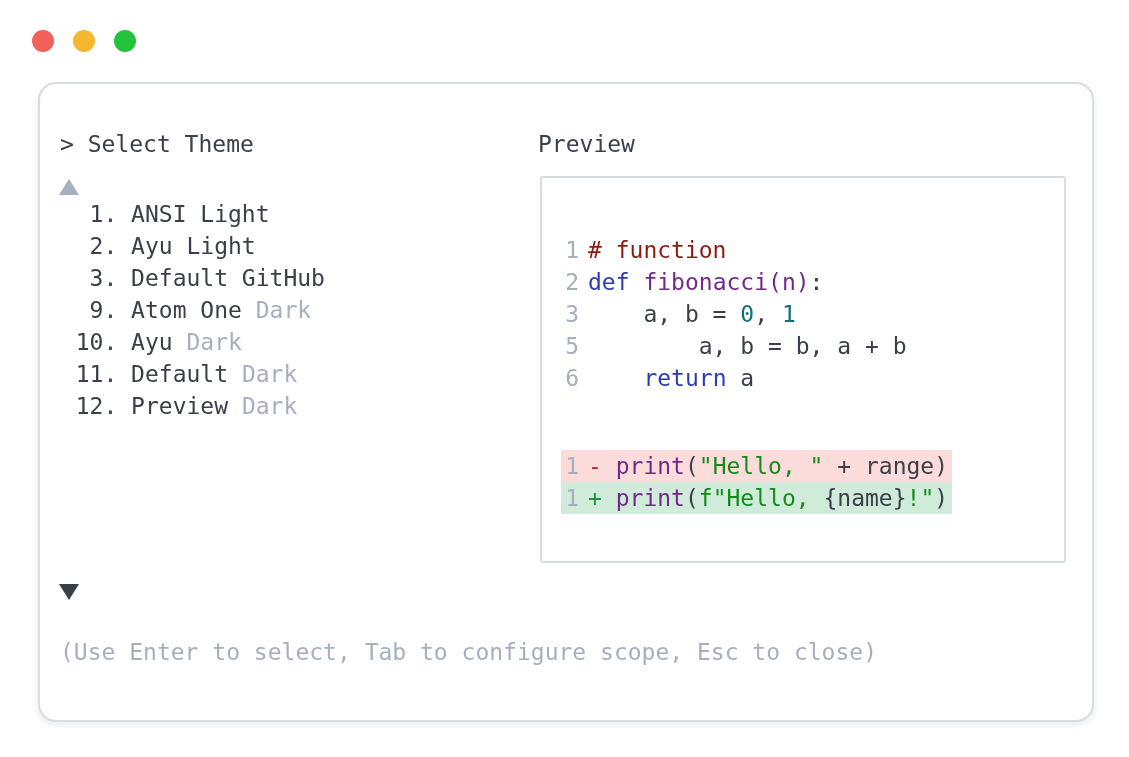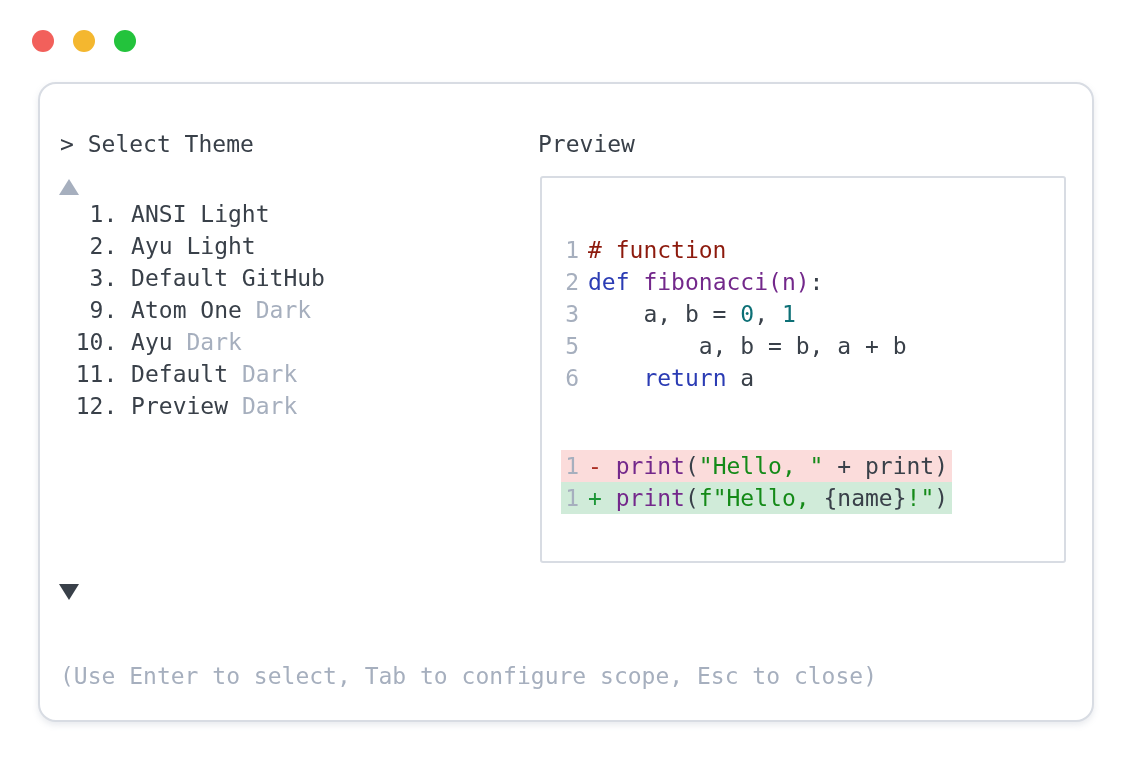--- a/index.html
+++ b/index.html
@@ -24,21 +24,21 @@
 
   .tri{width:0;height:0;position:absolute;left:19px;}
   .tri-up{top:95px;border-left:10px solid transparent;border-right:10px solid transparent;border-bottom:16px solid var(--muted);}
   .tri-down{top:500px;border-left:10px solid transparent;border-right:10px solid transparent;border-top:16px solid var(--dark);}
 
   .list{position:absolute;left:8px;top:114px;}
   .row{white-space:pre;height:32px;color:var(--dark);}
   .row .dim{color:var(--muted);}
   .row .sel{color:var(--green);}
 
-  .hint{position:absolute;left:20px;top:576px;white-space:pre;color:var(--muted);}
+  .hint{position:absolute;left:20px;top:552px;white-space:pre;color:var(--muted);}
 
   .preview-panel{
     position:absolute;left:500px;top:92px;width:522px;height:383px;
     border:2px solid var(--border);border-radius:3px;background:#fff;
   }
   .code{position:absolute;left:23px;top:56px;}
   .cline{white-space:pre;height:32px;}
   .ln{display:inline-block;width:14px;text-align:right;margin-right:9px;color:var(--muted);}
   .diff{position:absolute;left:19px;top:272px;}
   .drow{white-space:pre;height:32px;width:fit-content;padding:0 4px 0 4px;}
@@ -81,19 +81,19 @@
 
   <div class="preview-panel">
     <div class="code" id="code-block">
         <div class="cline"><span class="ln">1</span><span class="t-c"># function</span></div>
         <div class="cline"><span class="ln">2</span><span class="t-k">def</span><span class="t-p"> </span><span class="t-f">fibonacci(n)</span><span class="t-p">:</span></div>
         <div class="cline"><span class="ln">3</span><span class="t-p">    a, b = </span><span class="t-n">0</span><span class="t-p">, </span><span class="t-n">1</span></div>
         <div class="cline"><span class="ln">5</span><span class="t-p">        a, b = b, a + b</span></div>
         <div class="cline"><span class="ln">6</span><span class="t-p">    </span><span class="t-k">return</span><span class="t-p"> a</span></div>
       </div>
     <div class="diff" id="diff-block">
-        <div class="drow del"><span class="ln">1</span><span class="t-dm">- </span><span class="t-f">print</span><span class="t-p">(</span><span class="t-s">"Hello, "</span><span class="t-p"> + print)</span></div>
+        <div class="drow del"><span class="ln">1</span><span class="t-dm">- </span><span class="t-f">print</span><span class="t-p">(</span><span class="t-s">"Hello, "</span><span class="t-p"> + range)</span></div>
         <div class="drow add"><span class="ln">1</span><span class="t-dp">+ </span><span class="t-f">print</span><span class="t-p">(</span><span class="t-s">f"Hello, </span><span class="t-p">{name}</span><span class="t-s">!"</span><span class="t-p">)</span></div>
       </div>
   </div>
 
   <div class="hint">(Use Enter to select, Tab to configure scope, Esc to close)</div>
 </div>
 
 </body></html>

